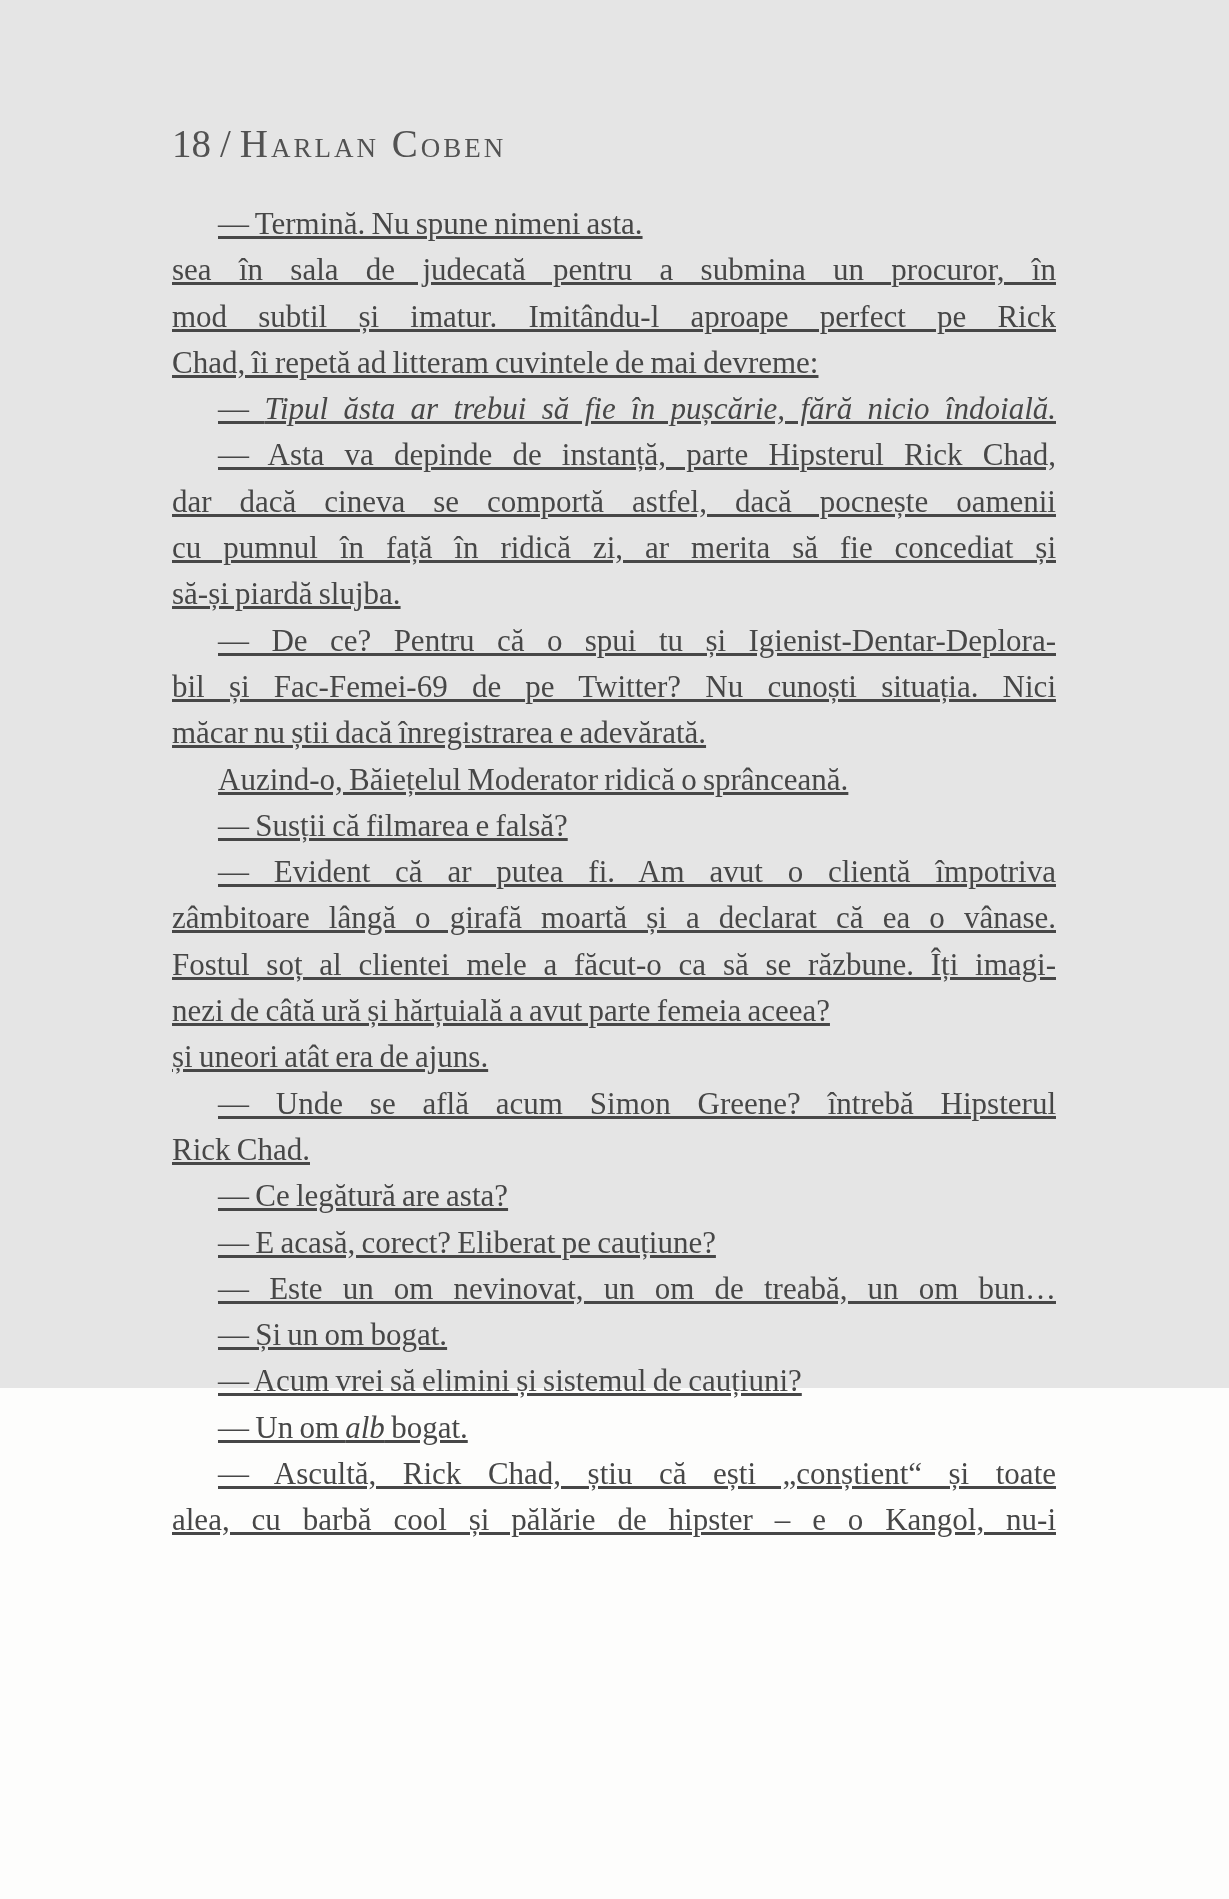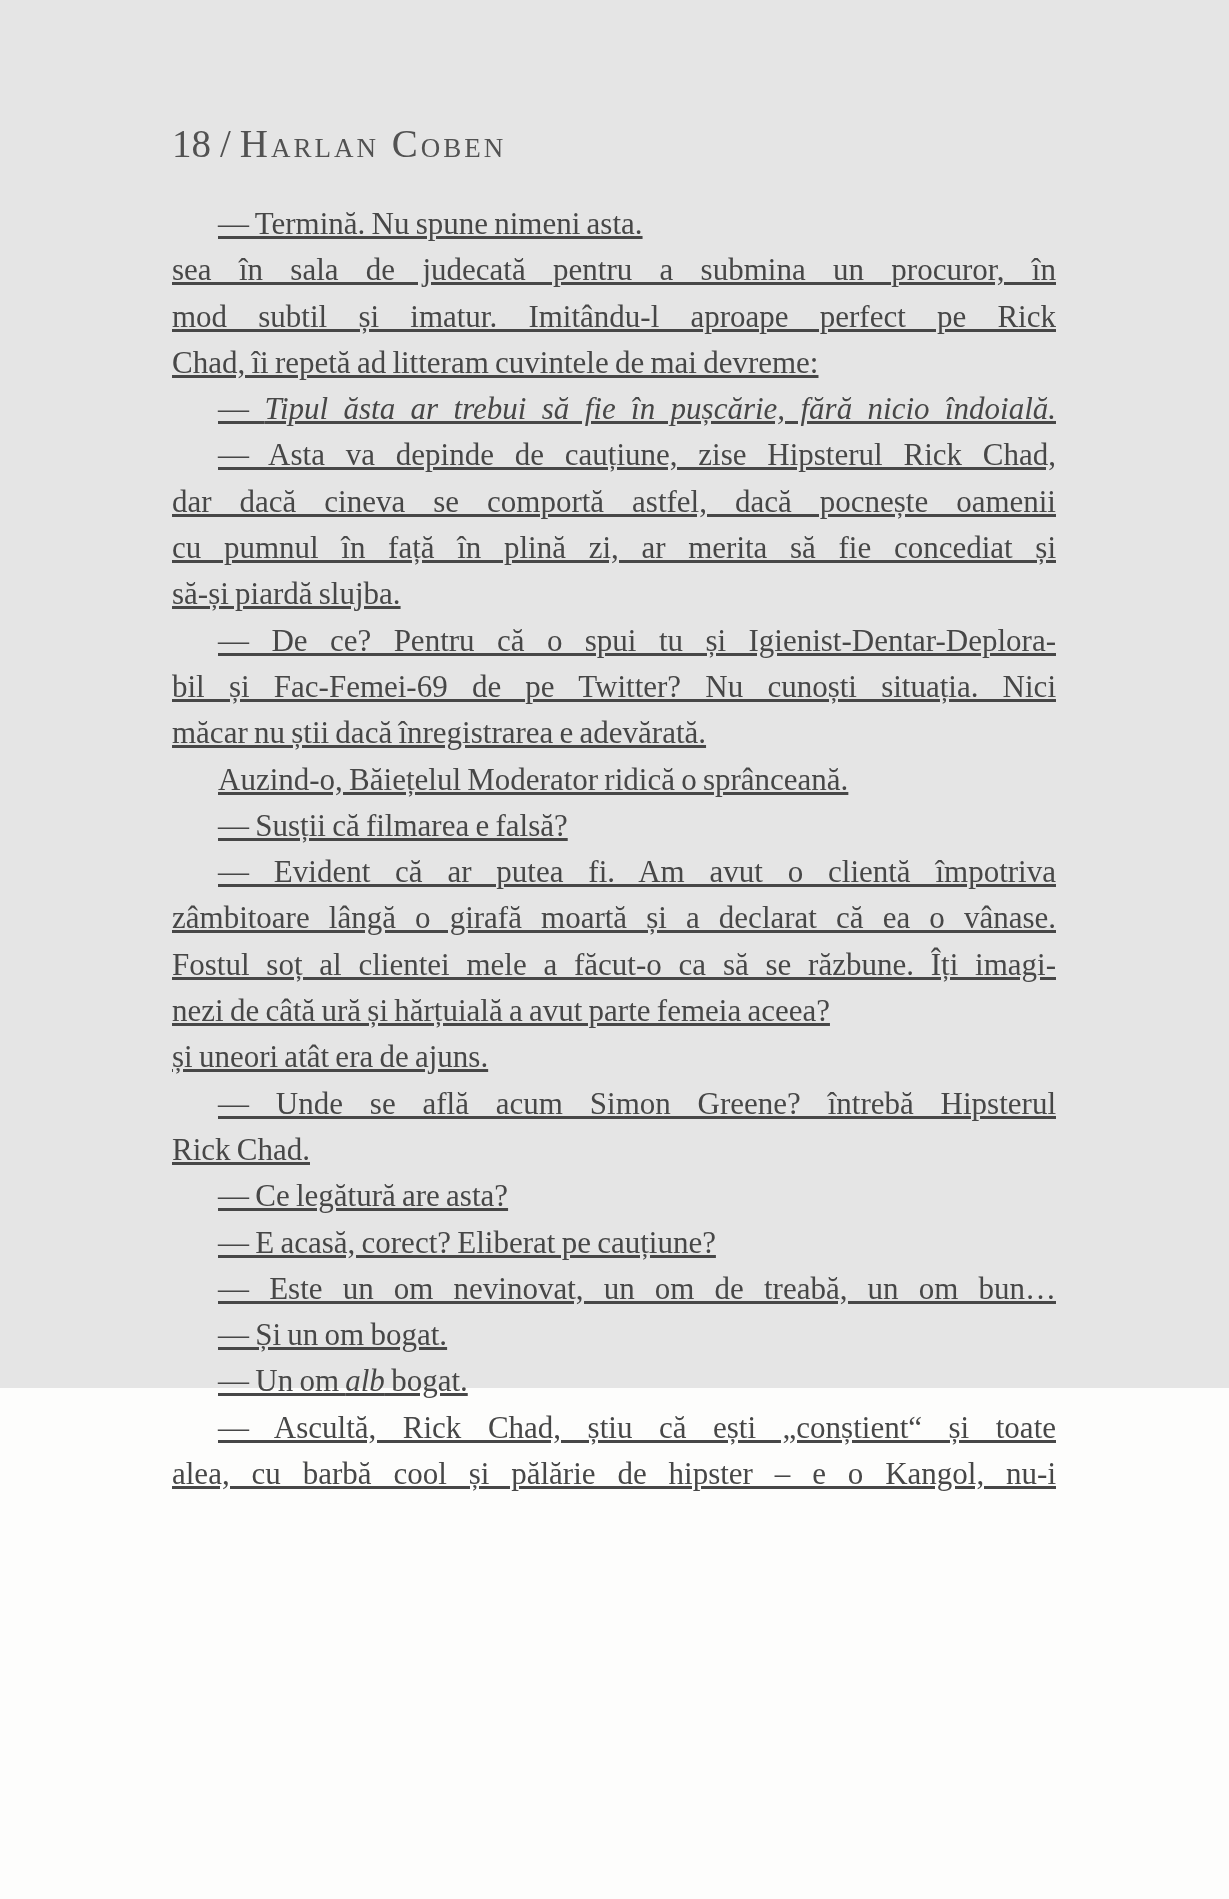--- a/index.html
+++ b/index.html
@@ -55,38 +55,39 @@
   <div class="header">
     <span>18</span><span class="sep">/</span><span class="author">Harlan Coben</span>
   </div>
 
   <div class="text-block">
       <div class="line ind"><span>— Termină. Nu spune nimeni asta.</span></div>
       <div class="line j"><span>sea în sala de judecată pentru a submina un procuror, în</span></div>
       <div class="line j"><span>mod subtil și imatur. Imitându-l aproape perfect pe Rick</span></div>
       <div class="line"><span>Chad, îi repetă ad litteram cuvintele de mai devreme:</span></div>
       <div class="line ind j"><span>— </span><span class="it">Tipul ăsta ar trebui să fie în pușcărie, fără nicio îndoială.</span></div>
-      <div class="line ind j"><span>— Asta va depinde de cauțiune, zise Hipsterul Rick Chad,</span></div>
+      <div class="line ind j"><span>— Asta va depinde de instanță, parte Hipsterul Rick Chad,</span></div>
       <div class="line j"><span>dar dacă cineva se comportă astfel, dacă pocnește oamenii</span></div>
-      <div class="line j"><span>cu pumnul în față în plină zi, ar merita să fie concediat și</span></div>
+      <div class="line j"><span>cu pumnul în față în ridică zi, ar merita să fie concediat și</span></div>
       <div class="line"><span>să-și piardă slujba.</span></div>
       <div class="line ind j"><span>— De ce? Pentru că o spui tu și Igienist-Dentar-Deplora-</span></div>
       <div class="line j"><span>bil și Fac-Femei-69 de pe Twitter? Nu cunoști situația. Nici</span></div>
       <div class="line"><span>măcar nu știi dacă înregistrarea e adevărată.</span></div>
       <div class="line ind"><span>Auzind-o, Băiețelul Moderator ridică o sprânceană.</span></div>
       <div class="line ind"><span>— Susții că filmarea e falsă?</span></div>
       <div class="line ind j"><span>— Evident că ar putea fi. Am avut o clientă împotriva</span></div>
       <div class="line j"><span>zâmbitoare lângă o girafă moartă și a declarat că ea o vânase.</span></div>
       <div class="line j"><span>Fostul soț al clientei mele a făcut-o ca să se răzbune. Îți imagi-</span></div>
       <div class="line"><span>nezi de câtă ură și hărțuială a avut parte femeia aceea?</span></div>
       <div class="line"><span>și uneori atât era de ajuns.</span></div>
       <div class="line ind j"><span>— Unde se află acum Simon Greene? întrebă Hipsterul</span></div>
       <div class="line"><span>Rick Chad.</span></div>
       <div class="line ind"><span>— Ce legătură are asta?</span></div>
       <div class="line ind"><span>— E acasă, corect? Eliberat pe cauțiune?</span></div>
       <div class="line ind j"><span>— Este un om nevinovat, un om de treabă, un om bun…</span></div>
       <div class="line ind"><span>— Și un om bogat.</span></div>
+      <div class="line ind"><span>— Acum vrei să elimini și sistemul de cauțiuni?</span></div>
       <div class="line ind"><span>— Un om </span><span class="it">alb</span><span> bogat.</span></div>
       <div class="line ind j"><span>— Ascultă, Rick Chad, știu că ești „conștient“ și toate</span></div>
       <div class="line j"><span>alea, cu barbă cool și pălărie de hipster – e o Kangol, nu-i</span></div>
     </div>
 
 </div>
 
 </body></html>

